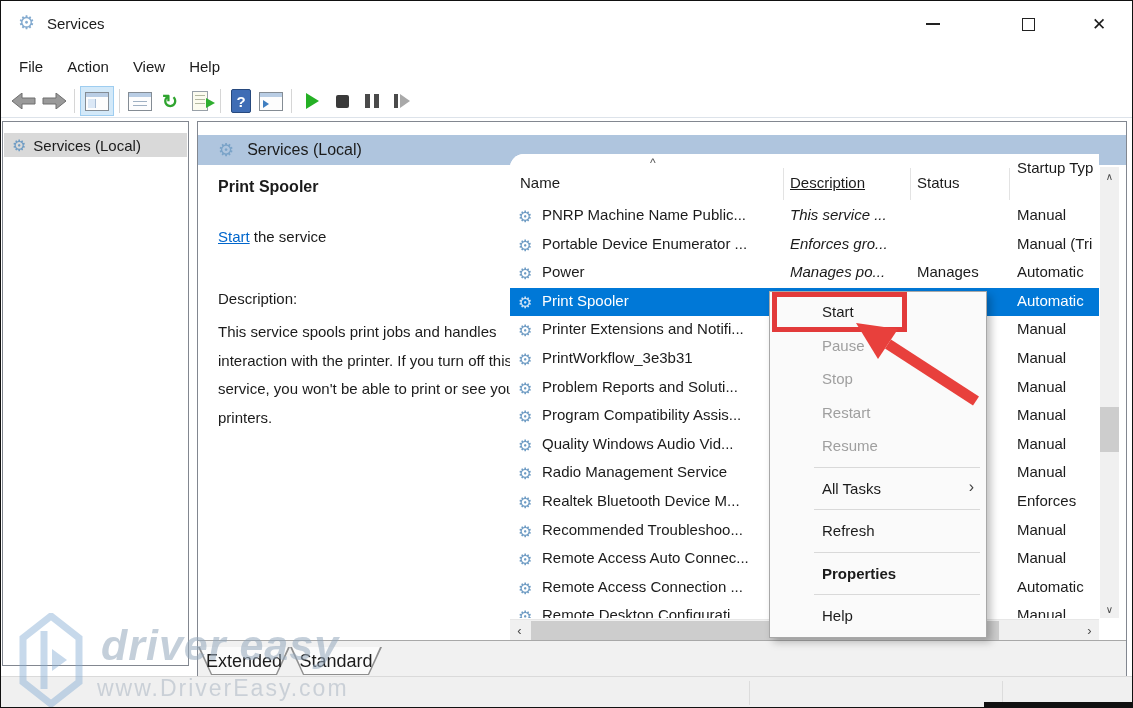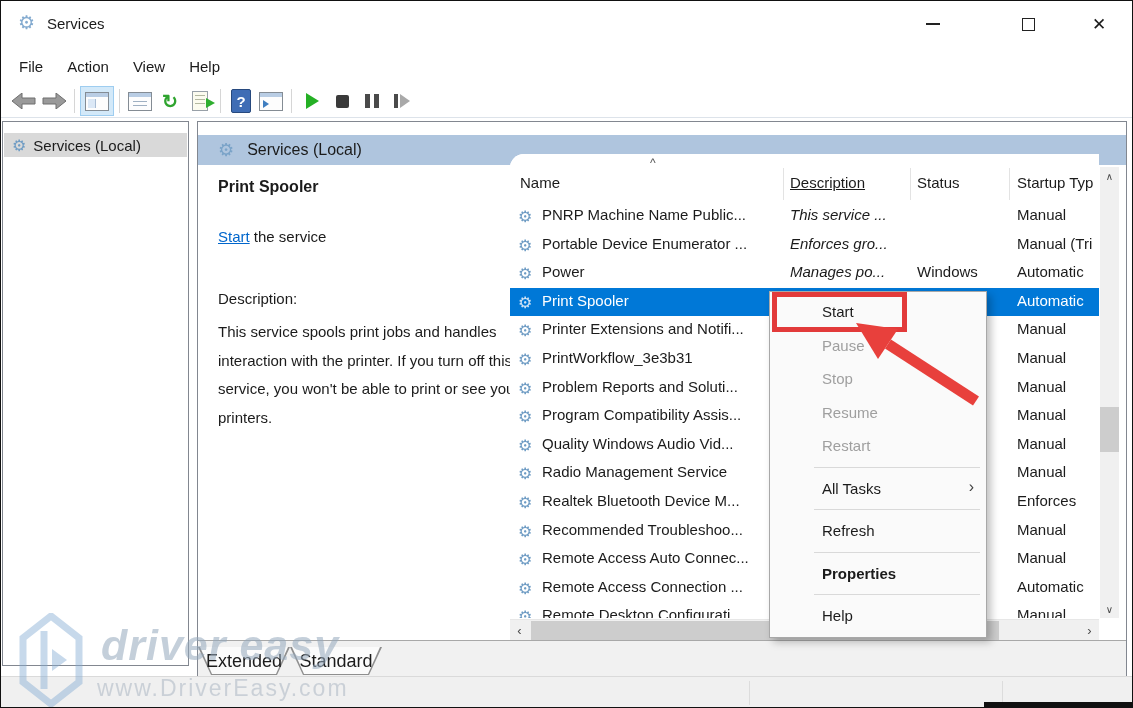--- a/index.html
+++ b/index.html
@@ -60,21 +60,21 @@
   .svc-desc-label { position:absolute; left:20px; top:168px; }
   .svc-desc { position:absolute; left:20px; top:196px; width:302px; line-height:28.6px; }
 
   
   .list-panel { position:absolute; left:312px; top:32px; width:589px; height:486px; background:#fff; border-top-left-radius:14px; overflow:hidden; }
   .list-header { position:absolute; left:0; top:0; right:0; height:48px; background:#fff; }
   .list-header .hsep { position:absolute; top:14px; width:1px; height:32px; background:#e3e3e3; }
   .col-name-h { position:absolute; left:10px; top:20px; }
   .col-desc-h { position:absolute; left:280px; top:20px;text-decoration:underline; }
   .col-status-h { position:absolute; left:407px; top:20px; }
-  .col-startup-h { position:absolute; left:507px; top:20px; width:82px; white-space:nowrap; overflow:hidden; }
+  .col-startup-h { position:absolute; left:507px; top:5px; width:82px; white-space:nowrap; overflow:hidden; }
   .sort-glyph { position:absolute; left:140px; top:2px; font-size:12px; color:#555; }
   .rows { position:absolute; left:0; right:0; top:48px; height:416px; overflow:hidden; }
   .row { position:relative; height:28.6px; }
   .row .gear { position:absolute; left:8px; top:5px; font-size:16px; color:#6f9cc4; }
   .row .c-name { position:absolute; left:32px; top:4px; white-space:nowrap; }
   .row .c-desc { position:absolute; left:280px; top:4px; width:120px; white-space:nowrap; overflow:hidden;font-style:italic; }
   .row .c-status { position:absolute; left:407px; top:4px; width:88px; white-space:nowrap; }
   .row .c-startup { position:absolute; left:507px; top:4px; width:80px; white-space:nowrap; overflow:hidden; }
   .row.selected { background:var(--sel,#0078d7); color:#fff; }
   .row.selected .gear { color:#cfe3f5; }
@@ -239,21 +239,21 @@
     <span class="gear">⚙</span>
     <span class="c-name">Portable Device Enumerator ...</span>
     <span class="c-desc">Enforces gro...</span>
     <span class="c-status"></span>
     <span class="c-startup">Manual (Tri</span>
   </div>
           <div class="row">
     <span class="gear">⚙</span>
     <span class="c-name">Power</span>
     <span class="c-desc">Manages po...</span>
-    <span class="c-status">Windows</span>
+    <span class="c-status">Manages</span>
     <span class="c-startup">Automatic</span>
   </div>
           <div class="row selected">
     <span class="gear">⚙</span>
     <span class="c-name">Print Spooler</span>
     <span class="c-desc"></span>
     <span class="c-status"></span>
     <span class="c-startup">Automatic</span>
   </div>
           <div class="row">
@@ -365,24 +365,24 @@
       <div class="menu-item">
         <span>Start</span>
       </div>
       <div class="menu-item disabled">
         <span>Pause</span>
       </div>
       <div class="menu-item disabled">
         <span>Stop</span>
       </div>
       <div class="menu-item disabled">
+        <span>Restart</span>
+      </div>
+      <div class="menu-item disabled">
         <span>Resume</span>
-      </div>
-      <div class="menu-item disabled">
-        <span>Restart</span>
       </div>
       <div class="menu-sep"></div>
       <div class="menu-item">
         <span>All Tasks</span>
         <span class="submenu-arrow">›</span>
       </div>
       <div class="menu-sep"></div>
       <div class="menu-item">
         <span>Refresh</span>
       </div>

